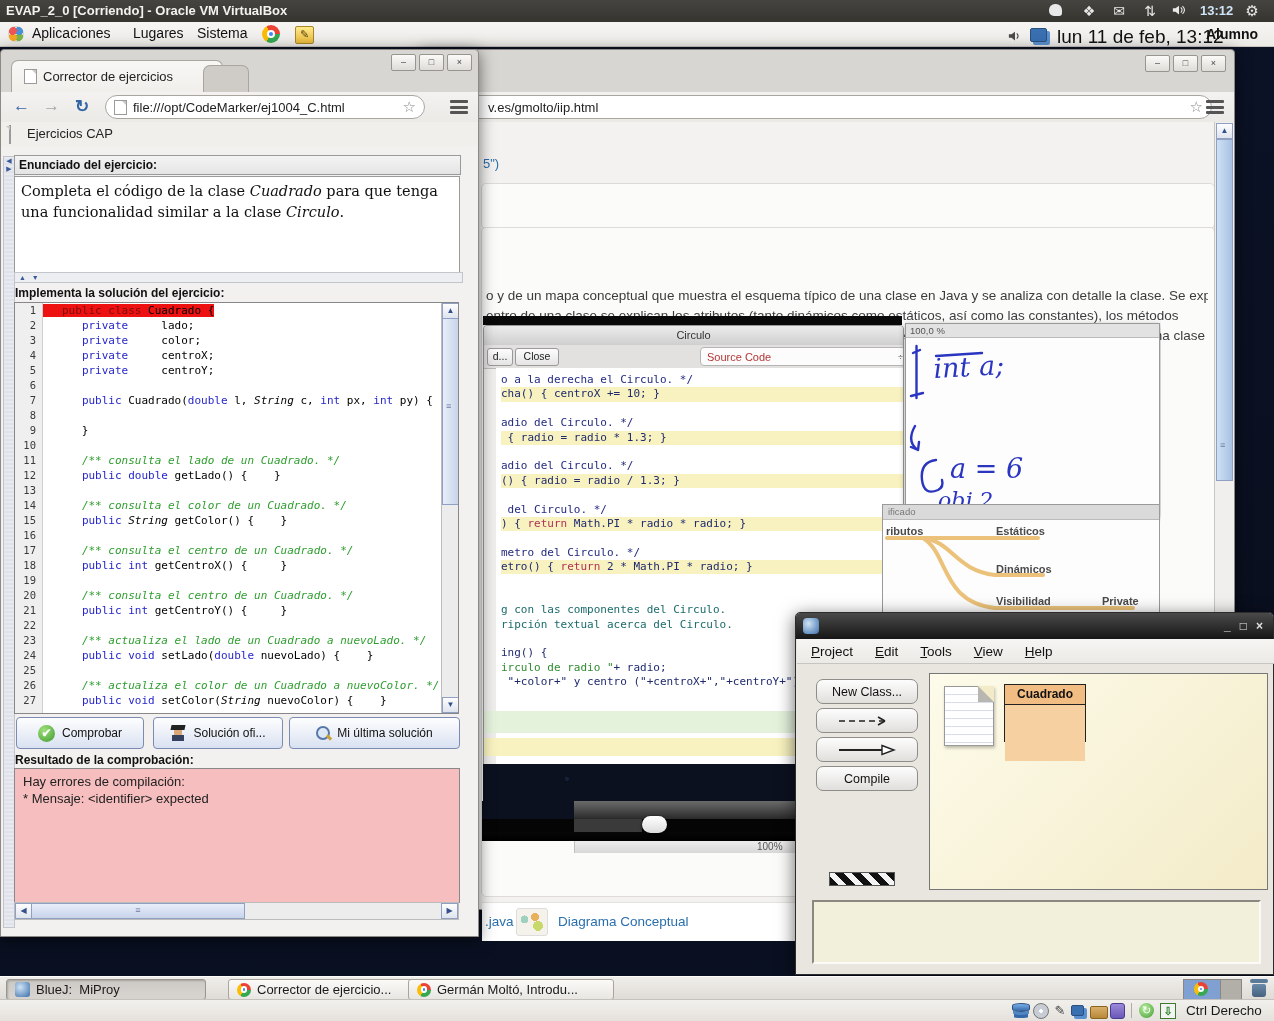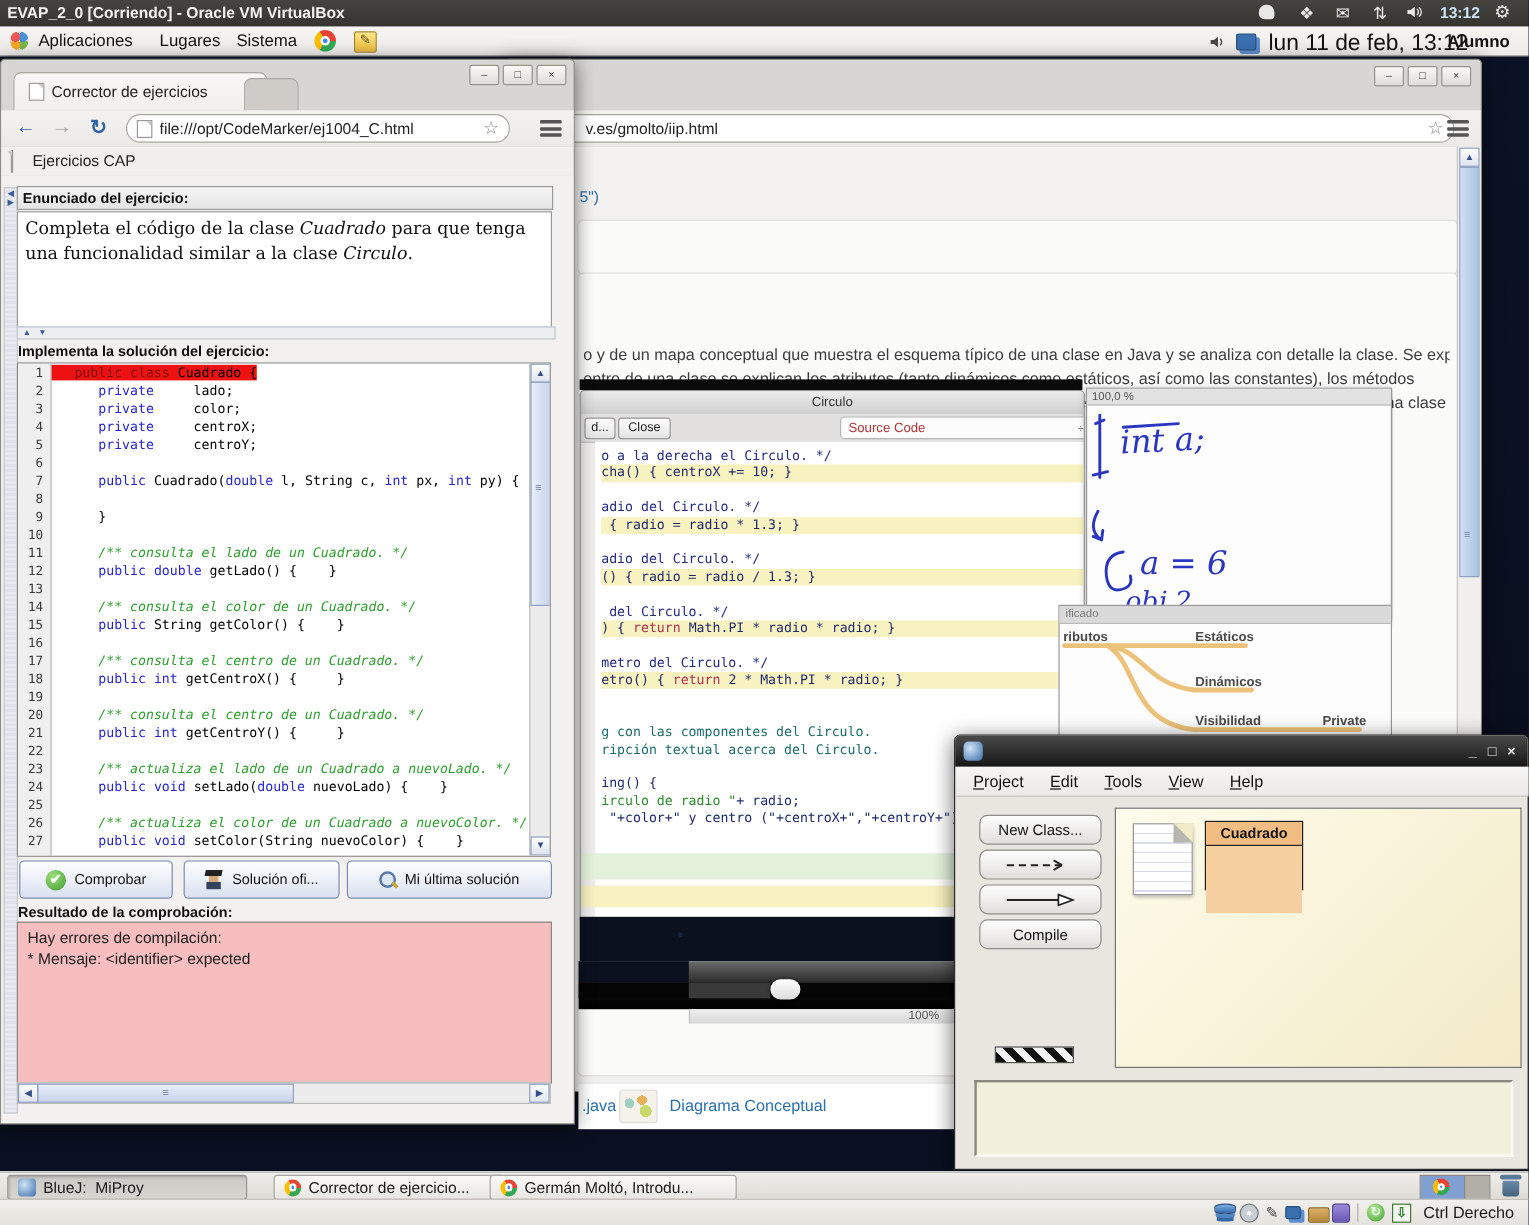--- a/index.html
+++ b/index.html
@@ -48,21 +48,21 @@
   .sg-i{font-style:italic;}
   #splitter{background:#eceef2;border:1px solid #c2c6cc;color:#3a5a9a;font-size:7px;line-height:9px;padding-left:4px;letter-spacing:2px;}
   #leftstrip{background:repeating-linear-gradient(180deg,#e8eaf0 0 2px,#dfe2ea 2px 4px);border:1px solid #c2c6cc;color:#3a5a9a;font-size:7px;text-align:center;}
   #editor{background:#fff;border:1px solid #888;overflow:hidden;}
   #code-lines{position:absolute;left:0;top:0;right:16px;bottom:0;background:linear-gradient(90deg,#efefef 0 27px,#cfcfcf 27px 28px,#fff 28px);}
   .cl{height:15px;white-space:pre;font-family:"DejaVu Sans Mono",monospace;font-size:11px;line-height:15px;color:#000;}
   .cl .ln{display:inline-block;width:21px;padding-right:7px;text-align:right;color:#3a3a3a;font-size:10.5px;}
   .cl .ct{padding-left:19px;}
   .sg-k{color:#2626cc;}
   .sg-c{color:#2e9e2e;font-style:italic;}
-  .sg-s{}
+  .sg-s{font-style:italic;}
   .errline{background:#ee1111;}
   .errline .sg-e{color:#7c0d0d;}
   .vscroll{position:absolute;right:0;top:0;bottom:0;width:16px;background:#ececec;border-left:1px solid #bbb;}
   .sbtn{position:absolute;left:0;width:15px;height:14px;background:linear-gradient(#fdfdfd,#dfe4ee);border:1px solid #8fa0c2;font-size:8px;text-align:center;line-height:13px;color:#33508a;}
   .sthumb{position:absolute;left:0;width:15px;background:linear-gradient(90deg,#e8eefa,#c8d4ea);border:1px solid #8fa0c2;color:#6b7ca0;font-size:9px;text-align:center;}
   .jbtn{background:linear-gradient(#fefefe,#d9e1f1);border:1px solid #7a8cb4;border-radius:4px;font-size:12px;color:#111;display:flex;align-items:center;justify-content:center;gap:7px;}
   .checkicon{width:17px;height:17px;border-radius:50%;background:radial-gradient(circle at 35% 30%,#9fe07a,#3f9a2f);color:#fff;font-size:12px;line-height:17px;text-align:center;font-weight:bold;}
   .gradicon{width:16px;height:16px;position:relative;}
   .gradicon .cap{position:absolute;left:1px;top:0;width:14px;height:5px;background:#222;transform:skewX(-12deg);}
   .gradicon .face{position:absolute;left:4px;top:5px;width:8px;height:5px;background:#d8a878;}

